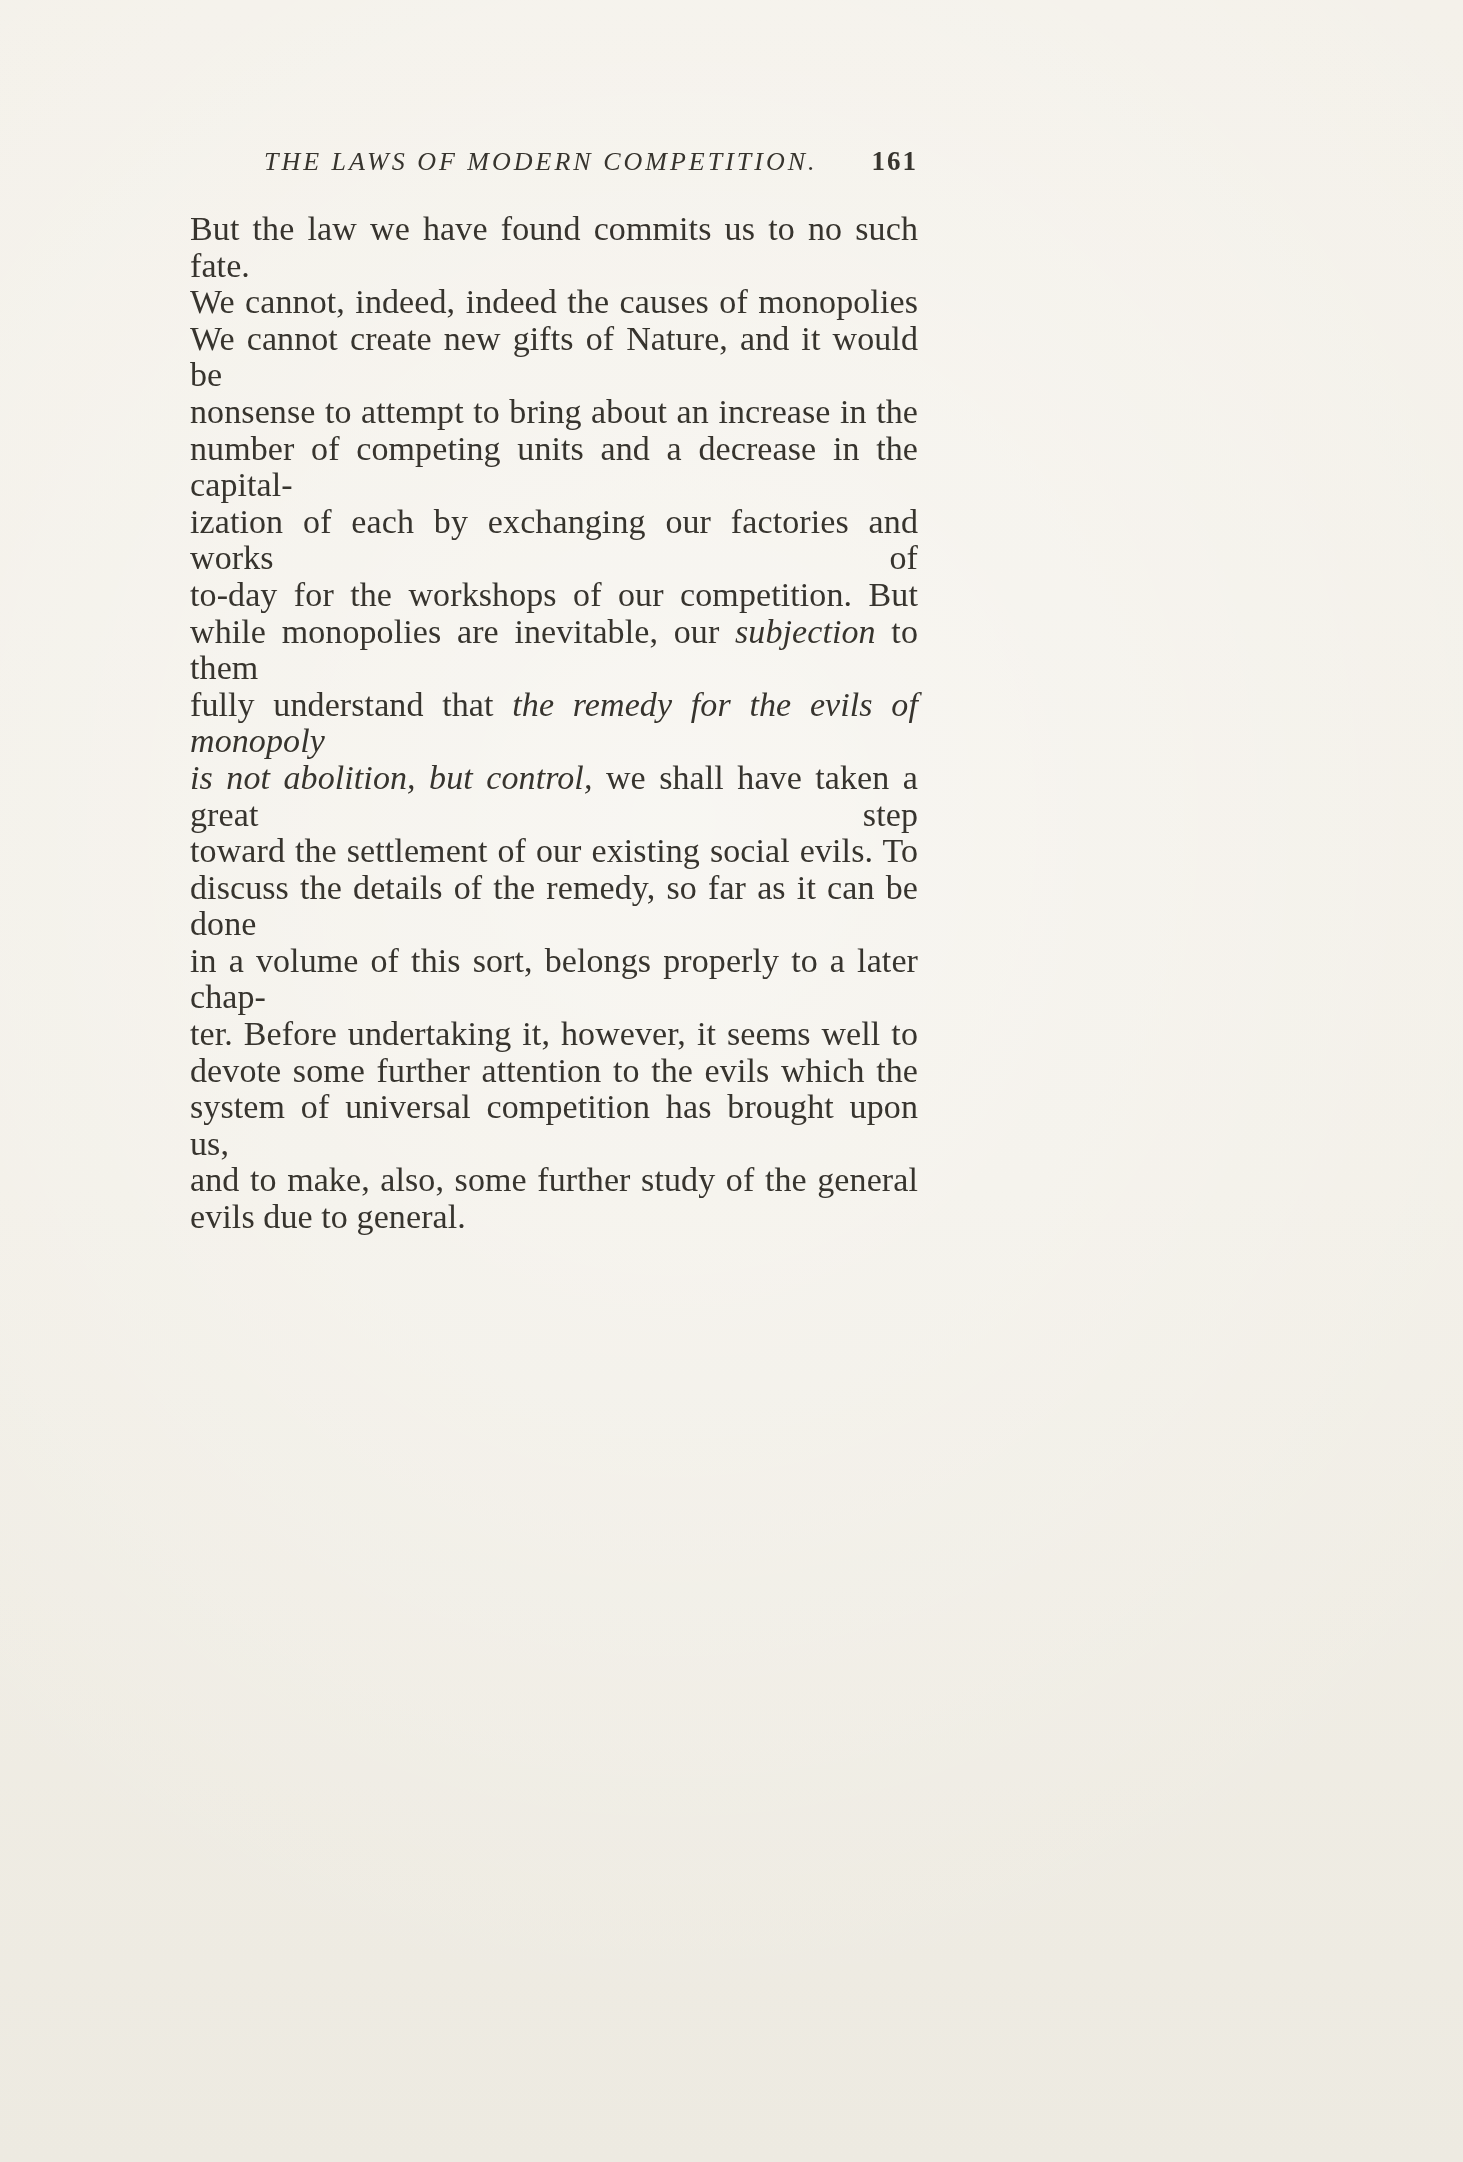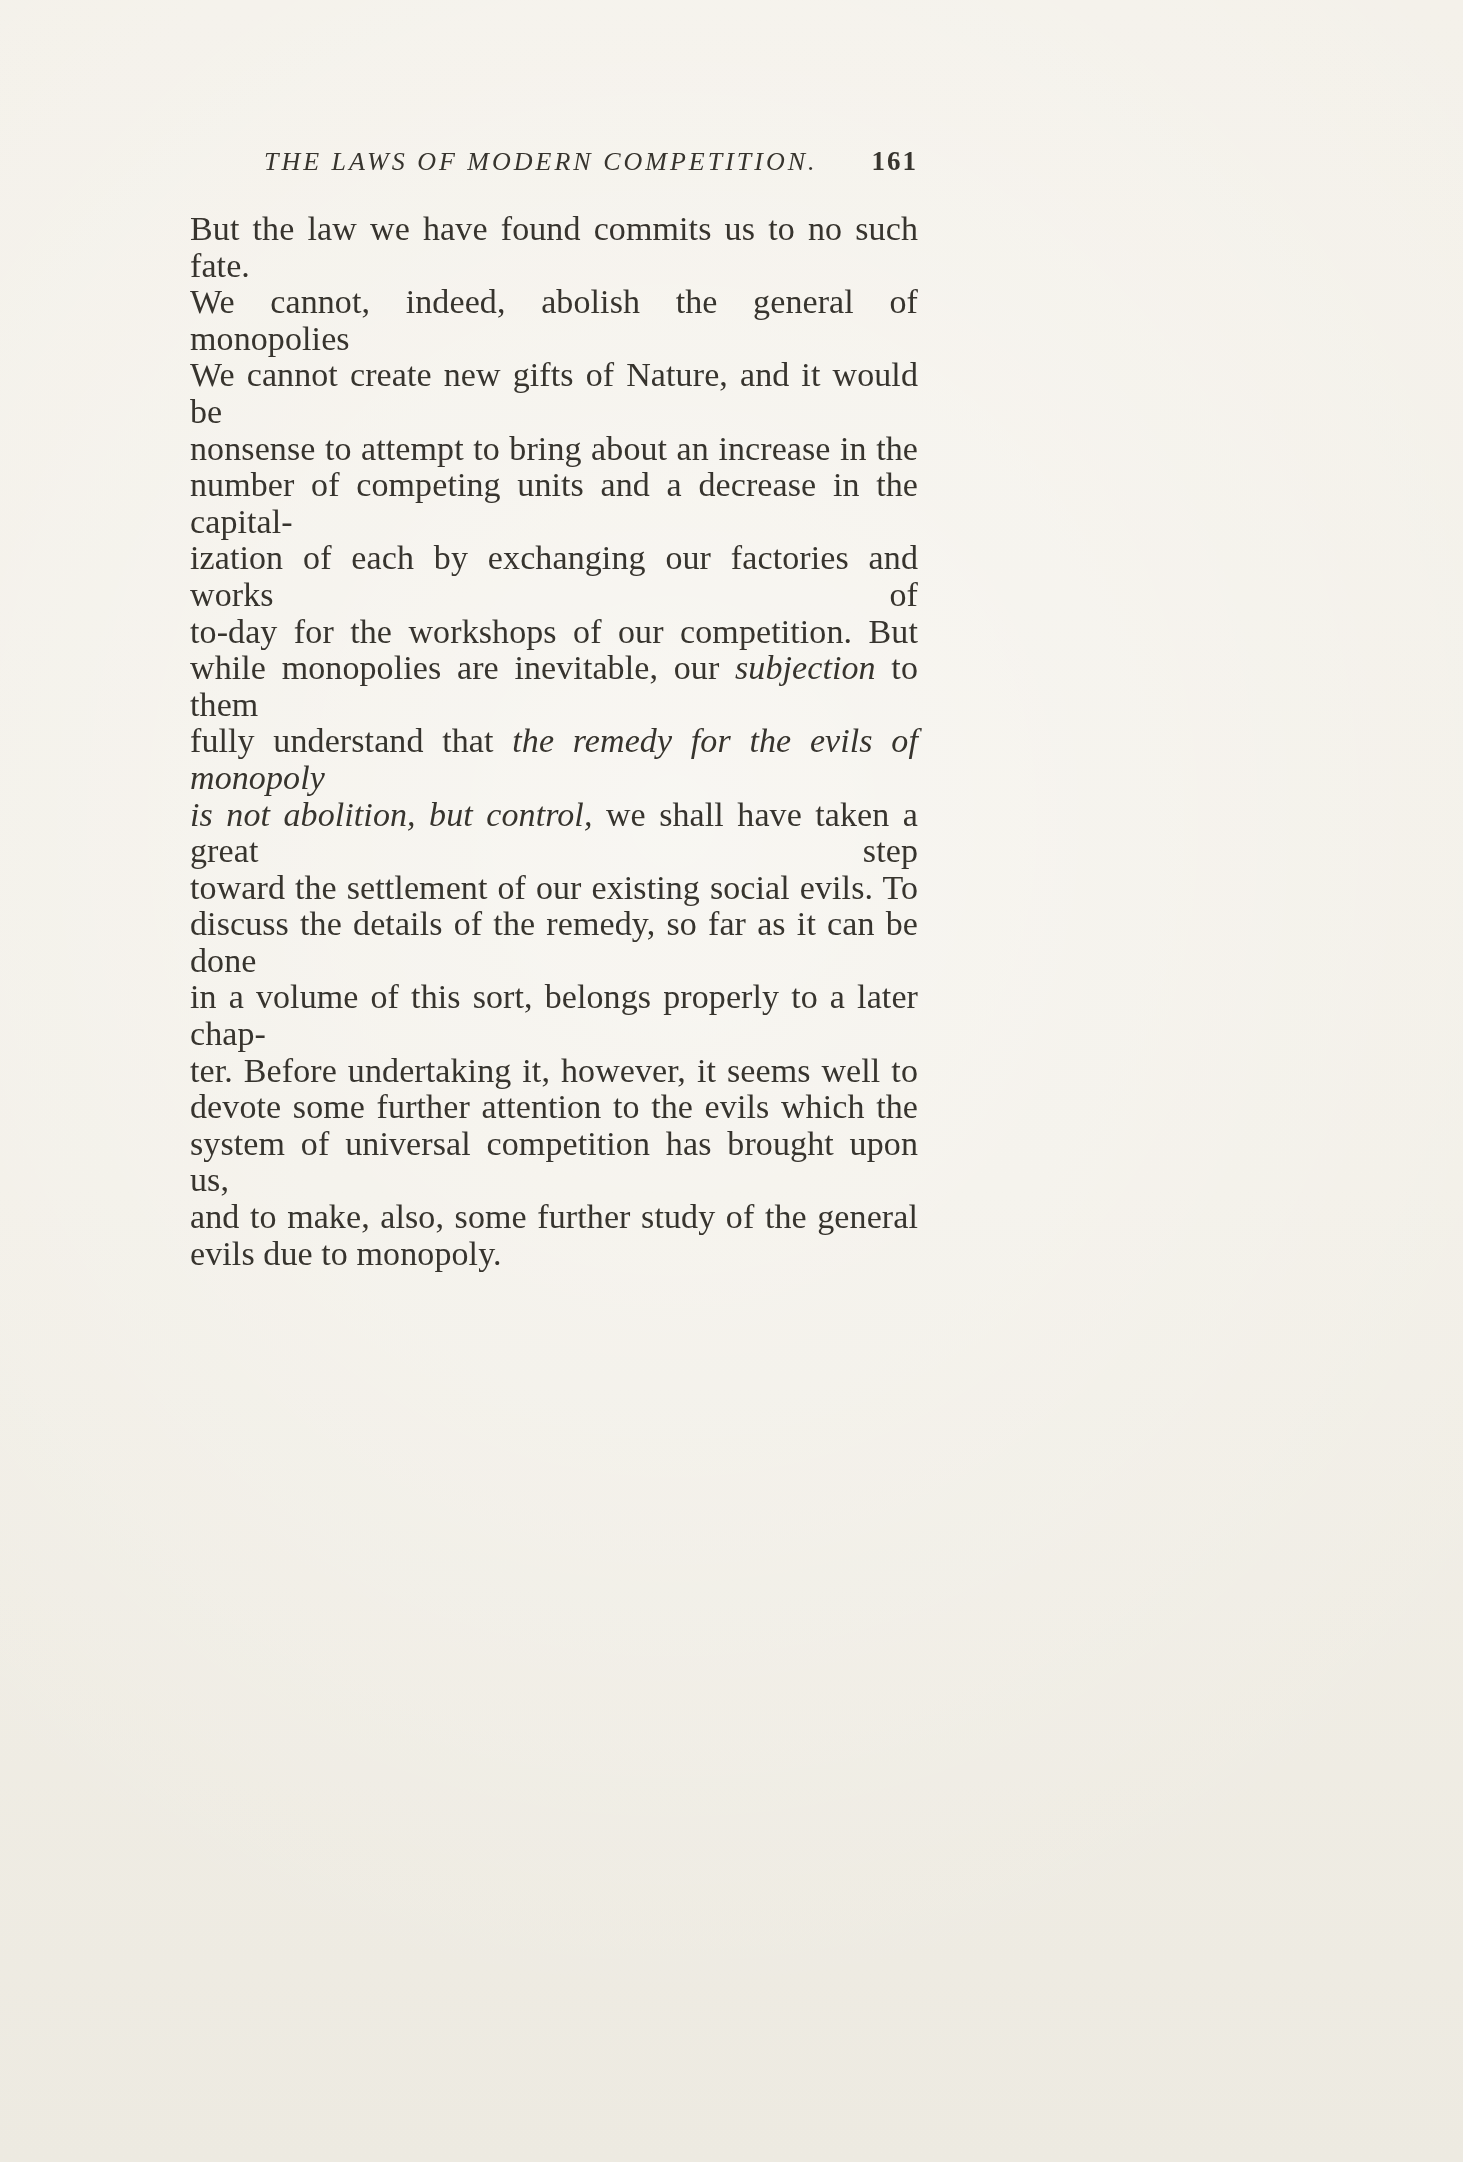--- a/index.html
+++ b/index.html
@@ -69,31 +69,31 @@
 </head>
 <body>
 
 <div class="page">
   <div class="running-header">
     <span class="title">THE LAWS OF MODERN COMPETITION.</span>
     <span class="pagenum">161</span>
   </div>
   <div class="bodytext">
       <div class="line"><span>But the law we have found commits us to no such fate.</span></div>
-      <div class="line"><span>We cannot, indeed, abolish the general of monopolies</span></div>
+      <div class="line"><span>We cannot, indeed, indeed the causes of monopolies</span></div>
       <div class="line"><span>We cannot create new gifts of Nature, and it would be</span></div>
       <div class="line"><span>nonsense to attempt to bring about an increase in the</span></div>
       <div class="line"><span>number of competing units and a decrease in the capital-</span></div>
       <div class="line"><span>ization of each by exchanging our factories and works of</span></div>
       <div class="line"><span>to-day for the workshops of our competition. But</span></div>
       <div class="line"><span>while monopolies are inevitable, our </span><span class="it">subjection</span><span> to them</span></div>
       <div class="line"><span>fully understand that </span><span class="it">the remedy for the evils of monopoly</span></div>
       <div class="line"><span class="it">is not abolition, but control,</span><span> we shall have taken a great step</span></div>
       <div class="line"><span>toward the settlement of our existing social evils. To</span></div>
       <div class="line"><span>discuss the details of the remedy, so far as it can be done</span></div>
       <div class="line"><span>in a volume of this sort, belongs properly to a later chap-</span></div>
       <div class="line"><span>ter. Before undertaking it, however, it seems well to</span></div>
       <div class="line"><span>devote some further attention to the evils which the</span></div>
       <div class="line"><span>system of universal competition has brought upon us,</span></div>
       <div class="line"><span>and to make, also, some further study of the general</span></div>
-      <div class="line last"><span>evils due to monopoly.</span></div>
+      <div class="line last"><span>evils due to general.</span></div>
     </div>
 </div>
 
 </body></html>

